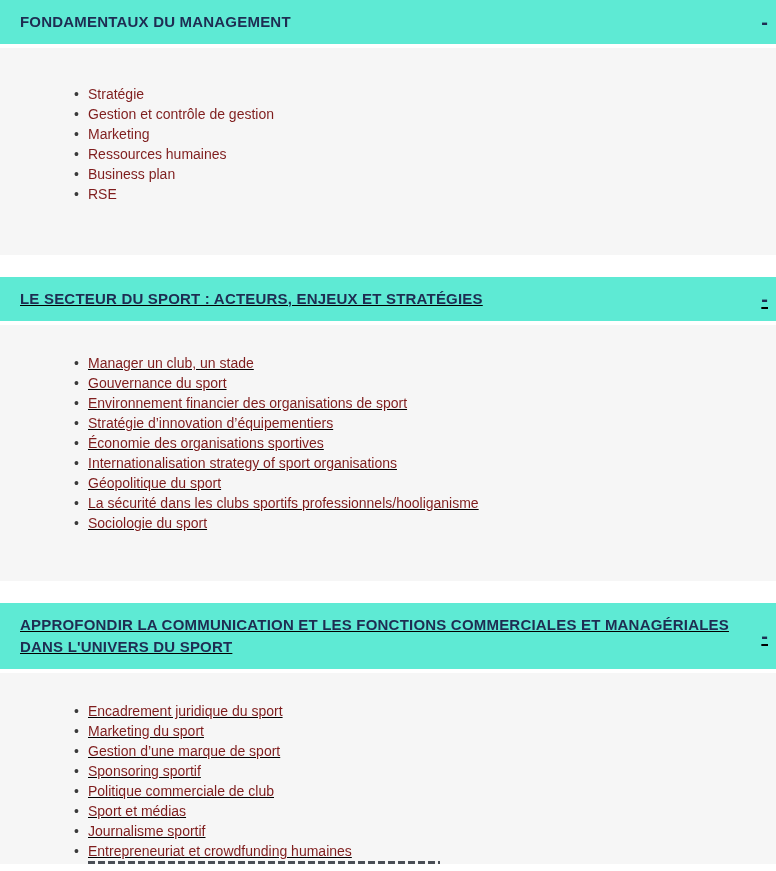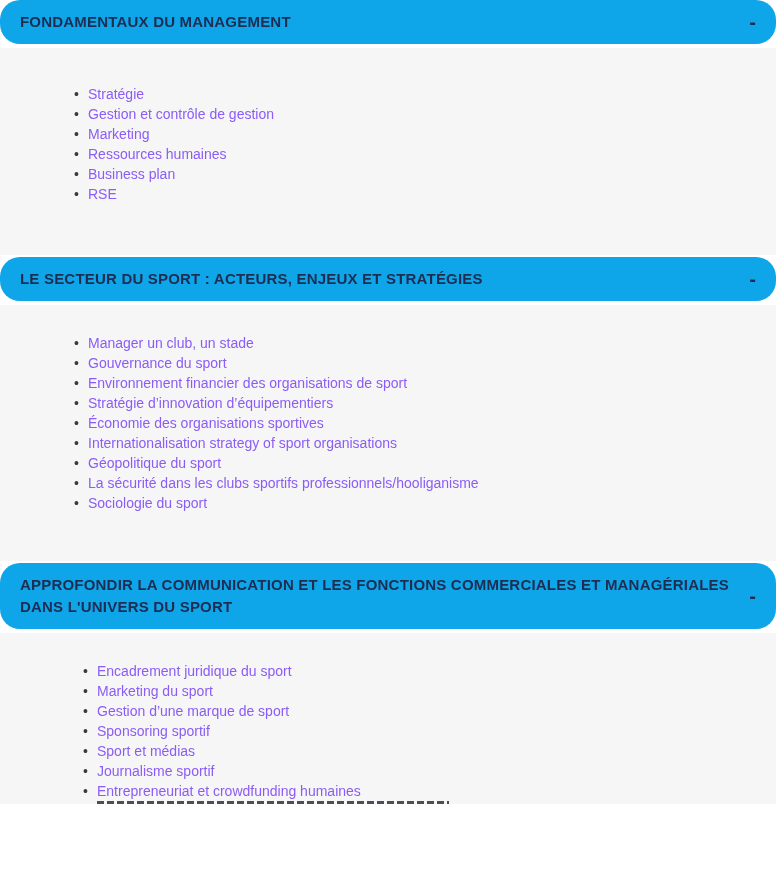--- a/index.html
+++ b/index.html
@@ -4,28 +4,27 @@
 <style>
   html, body { margin:0; padding:0; }
   body {
     width:776px; height:871px; overflow:hidden;
     background:#ffffff;
     font-family:"Liberation Sans", sans-serif;
     position:relative;
   }
   .accordion { width:776px; }
   .section { display:block; }
-  .section + .section { margin-top:2px; }
+  .section + .section { margin-top:22px;text-decoration:underline; }
 
   .section-header {
-    background:#0ea5e9;
+    background:#5eead4;
     display:flex; justify-content:space-between; align-items:center;
-    padding:11px 20px 11px 20px;
+    padding:11px 8px 11px 20px;
     cursor:pointer;
-    border-radius:20px;
   }
   .section-title {
     margin:0;
     font-size:15px; line-height:22px; font-weight:700;
     color:#1e2d52;
     letter-spacing:0.2px;
     max-width:724px;
   }
   .toggle {
     color:#1e2d52;
@@ -34,29 +33,29 @@
     flex:0 0 auto;
     user-select:none;
   }
 
   .section-body {
     background:#f6f6f6;
     margin-top:4px;
   }
   .body-1 { padding:36px 0 51px 0; }
   .body-2 { padding:28px 0 48px 0; }
-  .body-3 { padding:28px 0 0 9px; }
+  .body-3 { padding:28px 0 0 0; }
 
   ul.course-list {
     list-style:none;
     margin:0; padding:0 20px 0 88px;
   }
   ul.course-list li {
     font-size:14px; line-height:20px;
-    color:#8b5cf6;
+    color:#7f1d1d;
     position:relative;
   }
   ul.course-list li::before {
     content:"\2022";
     position:absolute;
     left:-14px;
     color:#3a3a3a;
   }
 
   
@@ -112,20 +111,21 @@
     <div class="section-header">
       <h2 class="section-title">APPROFONDIR LA COMMUNICATION ET LES FONCTIONS COMMERCIALES ET MANAGÉRIALES DANS L'UNIVERS DU SPORT</h2>
       <span class="toggle">-</span>
     </div>
     <div class="section-body body-3">
       <ul class="course-list">
         <li>Encadrement juridique du sport</li>
         <li>Marketing du sport</li>
         <li>Gestion d’une marque de sport</li>
         <li>Sponsoring sportif</li>
+        <li>Politique commerciale de club</li>
         <li>Sport et médias</li>
         <li>Journalisme sportif</li>
         <li>Entrepreneuriat et crowdfunding humaines</li>
       </ul>
       <div class="clipped-next-item-line"></div>
     </div>
   </section>
 
 </div>
 

